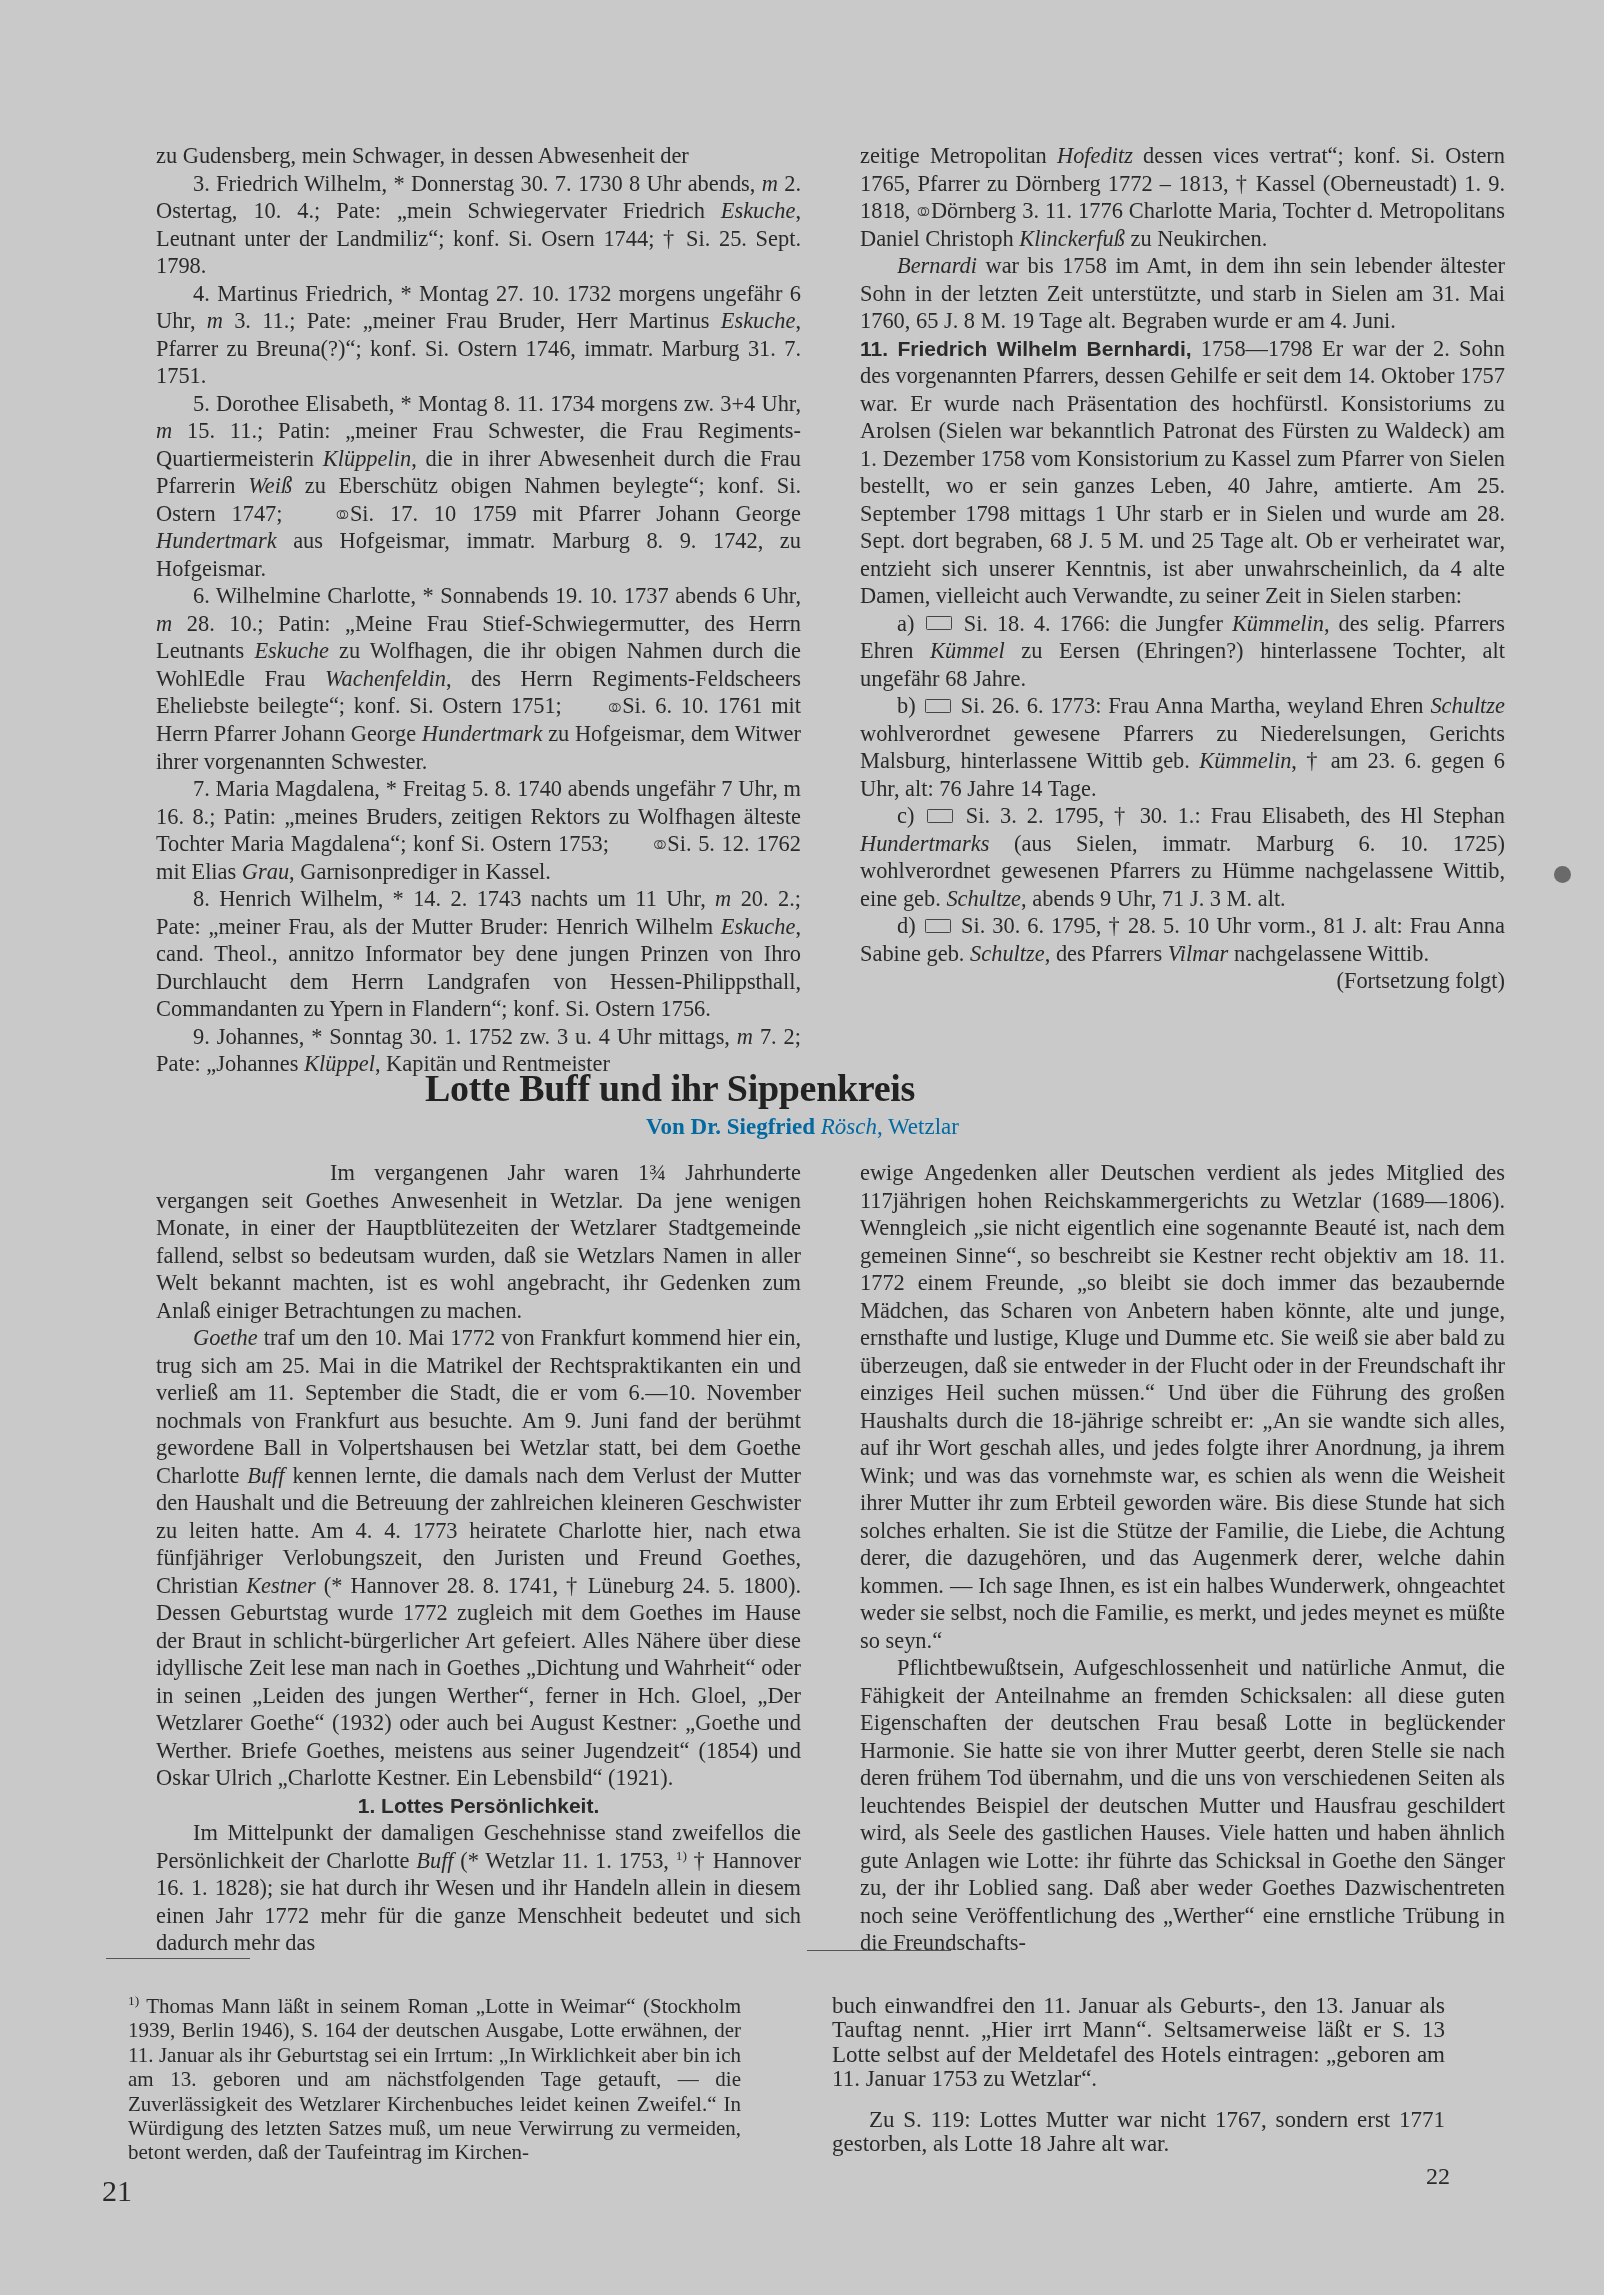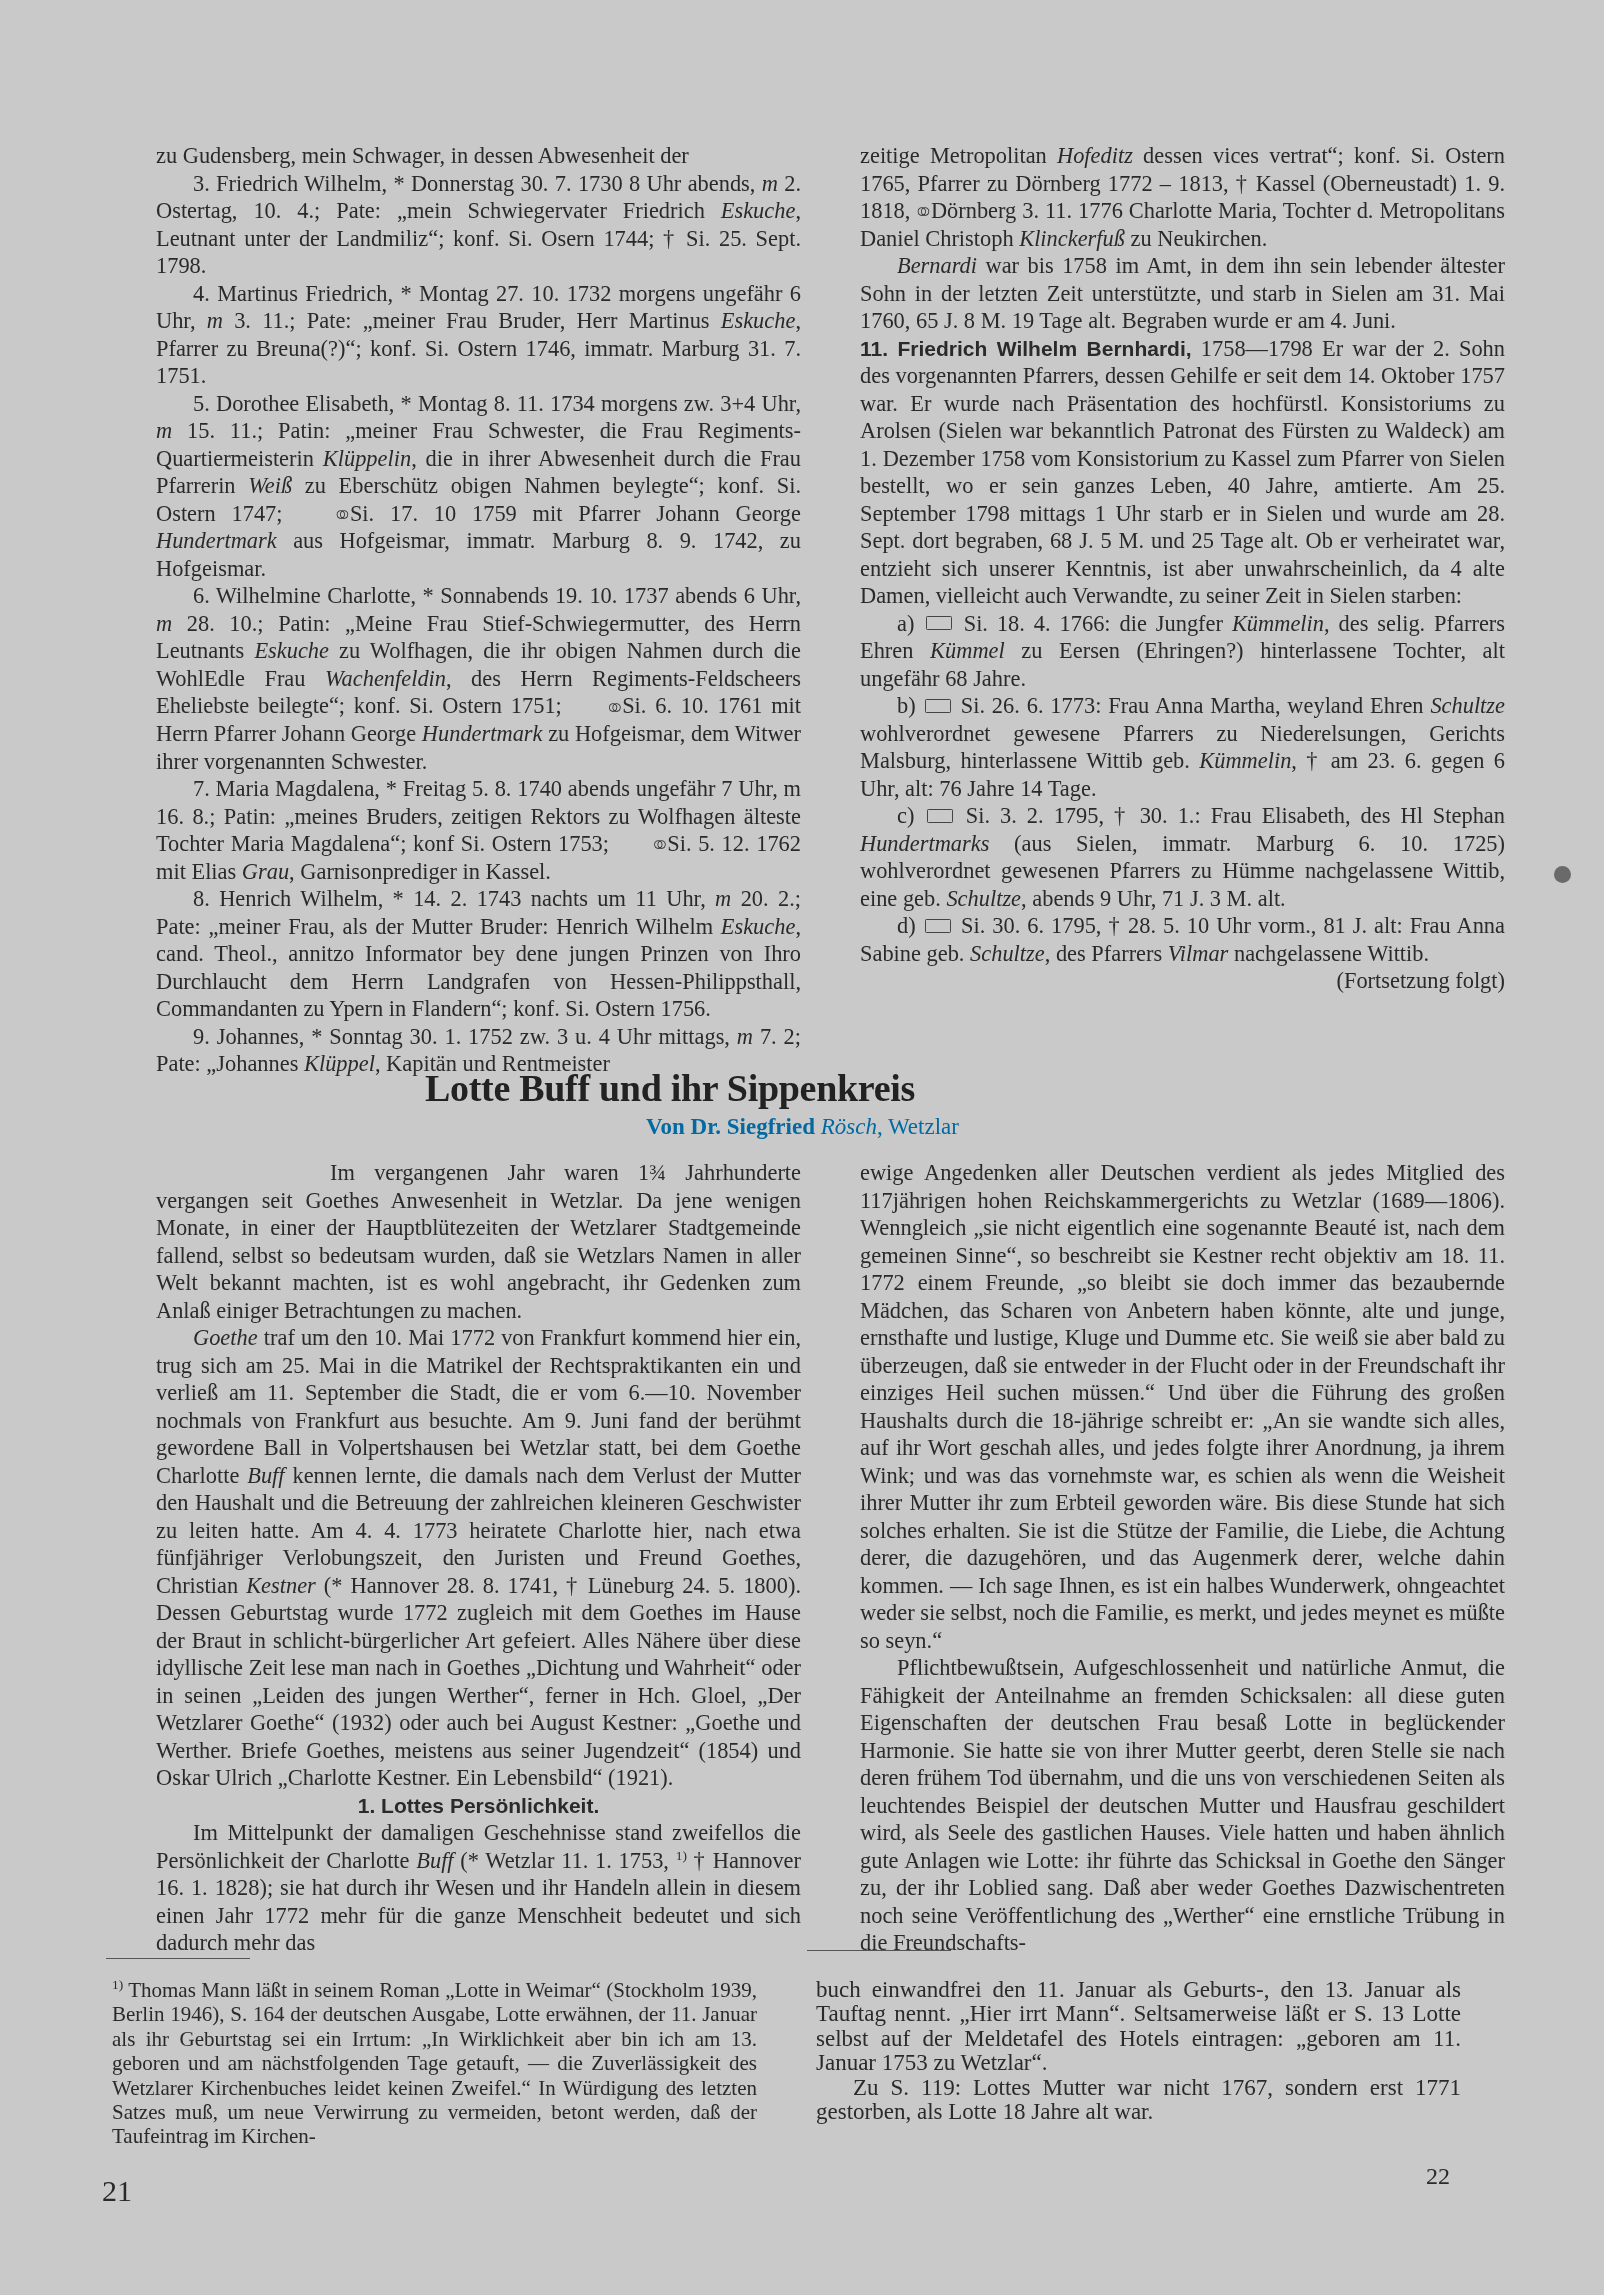--- a/index.html
+++ b/index.html
@@ -21,21 +21,21 @@
     margin-left:44px;
   }
   .col p { margin:0; }
   .ind { text-indent:37px; }
   .col-tl { left:112px; top:142px; }
   .col-tr { left:816px; top:142px; }
   .col-bl { left:112px; top:1159px; }
   .col-br { left:816px; top:1159px; }
   .fn-l { position:absolute; left:112px; top:1978px; width:645px; font-size:21px; line-height:24.4px; text-align:justify; }
   .fn-r { position:absolute; left:816px; top:1978px; width:645px; font-size:23px; line-height:24.4px; text-align:justify; }
-  .fn-l p, .fn-r p { margin:0; }
+  .fn-l p, .fn-r p { margin:16px; }
   i, em { font-style:italic; }
   .bold-head {
     font-family:"Liberation Sans", "DejaVu Sans", sans-serif;
     font-weight:bold;
     font-size:21px;
   }
   .section-head {
     font-family:"Liberation Sans", "DejaVu Sans", sans-serif;
     font-weight:bold;
     font-size:21px;

